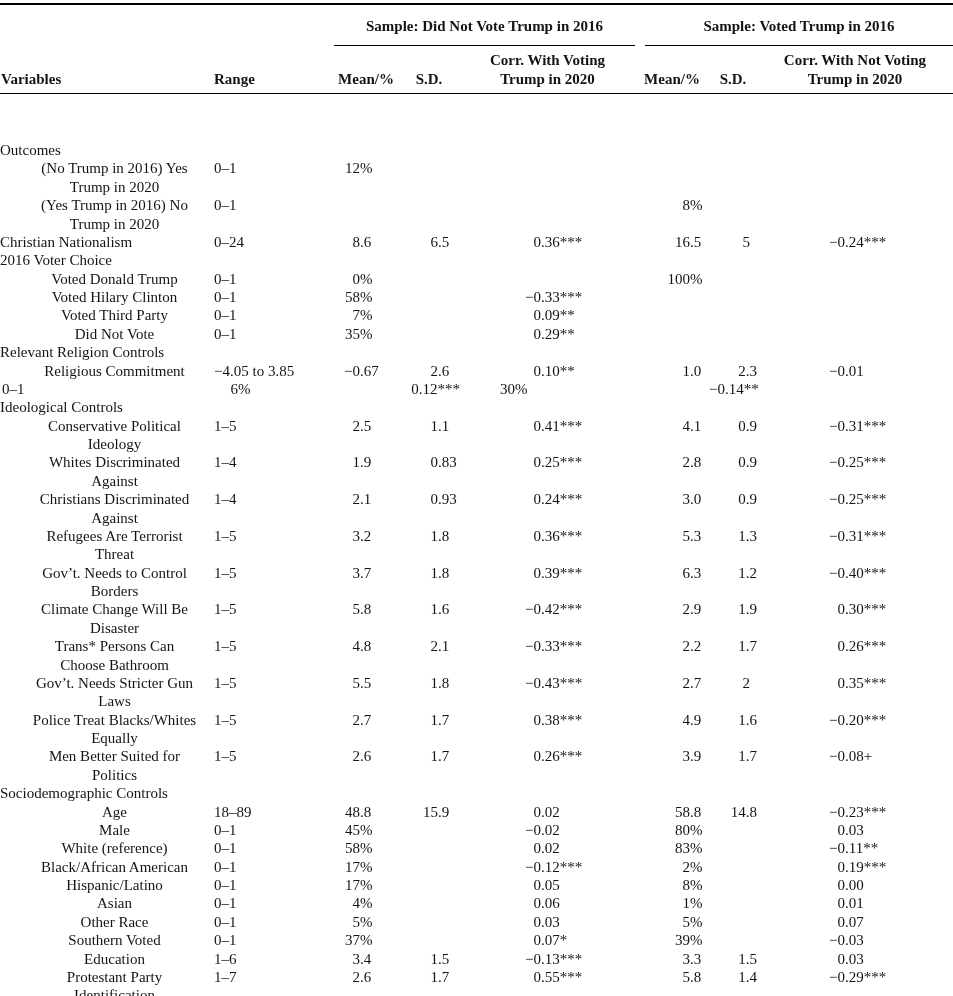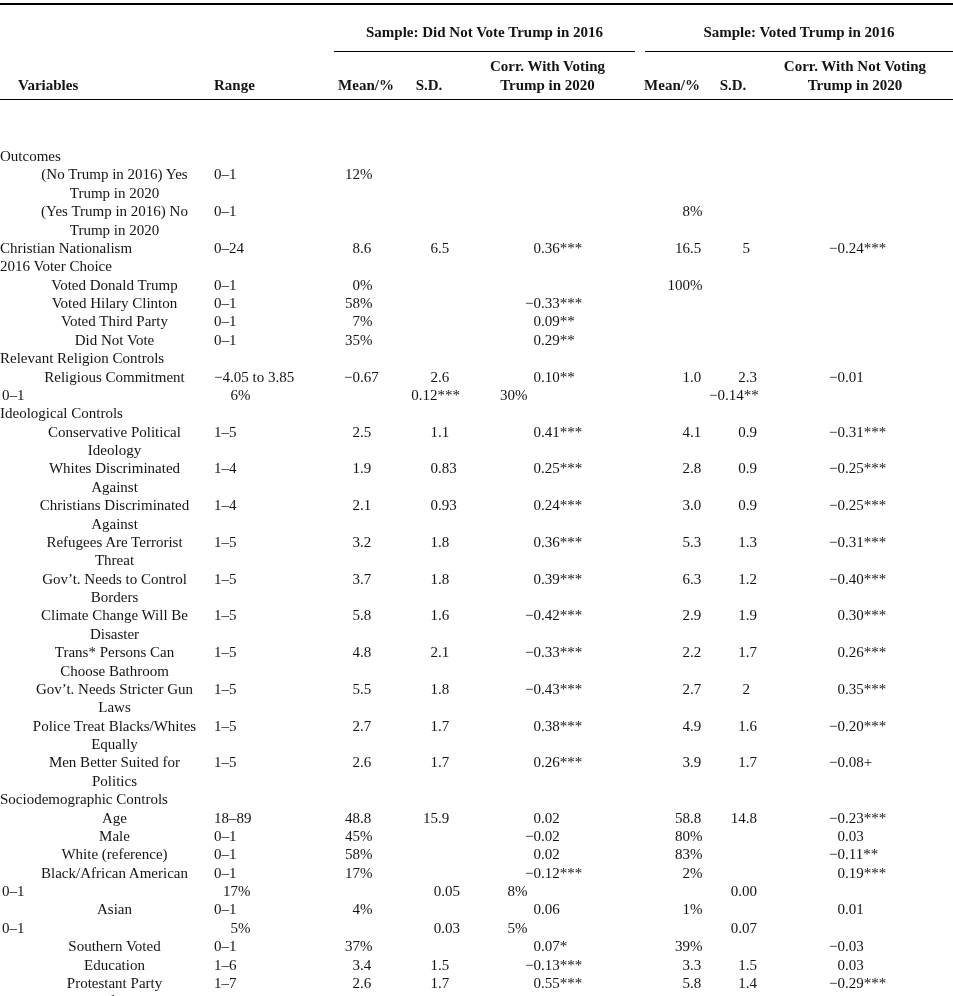--- a/index.html
+++ b/index.html
@@ -8,38 +8,38 @@
     font-family:"Liberation Serif", "DejaVu Serif", serif;
     font-size:15px; overflow:hidden; position:relative;
   }
   .rule { background:#000; }
   .top-rule { height:2px; margin-top:3px; }
   .bottom-rule { height:2px; margin-top:3px; }
 
   .spanner-row {
     display:grid;
     grid-template-columns:334px 301px 10px 308px;
-    margin-top:17px;
+    margin-top:11px;
   }
   .spanner {
     text-align:center; font-weight:bold; line-height:20px;
     padding-bottom:9px; border-bottom:1.5px solid #000;
   }
   .spanner1 { grid-column:2; }
   .spanner2 { grid-column:4; }
 
   .colhead-row {
     display:grid;
     grid-template-columns:212px 122px 64px 62px 175px 74px 48px 196px;
     align-items:end; font-weight:bold; line-height:19px;
     padding:5px 0 4px 0; border-bottom:1.5px solid #000;
   }
   .ch { text-align:center; }
   .ch.left { text-align:left; }
-  .ch-variables { padding-left:18px; }
+  .ch-variables { padding-left:1px; }
   .ch-range { padding-left:2px; }
 
   .tbody { padding-top:7px;margin-top:40px; }
   .row {
     display:grid;
     grid-template-columns:212px 122px 64px 62px 175px 74px 48px 196px;
     line-height:18.37px;
   }
   .cell { min-height:18.37px; }
   .label .lline { white-space:nowrap; }
@@ -423,20 +423,23 @@
         </div>
         <div class="cell range">0–1</div>
         <div class="cell num c3"><div class="ip">17</div><div class="rest">%</div></div>
         <div class="cell num c4"><div class="ip"></div><div class="rest"></div></div>
         <div class="cell num c5"><div class="ip">−0</div><div class="rest">.12***</div></div>
         <div class="cell num c6"><div class="ip">2</div><div class="rest">%</div></div>
         <div class="cell num c7"><div class="ip"></div><div class="rest"></div></div>
         <div class="cell num c8"><div class="ip">0</div><div class="rest">.19***</div></div>
       </div>
       <div class="row">
+        <div class="cell label indent">
+          <div class="lline">Hispanic/Latino</div>
+        </div>
         <div class="cell range">0–1</div>
         <div class="cell num c3"><div class="ip">17</div><div class="rest">%</div></div>
         <div class="cell num c4"><div class="ip"></div><div class="rest"></div></div>
         <div class="cell num c5"><div class="ip">0</div><div class="rest">.05</div></div>
         <div class="cell num c6"><div class="ip">8</div><div class="rest">%</div></div>
         <div class="cell num c7"><div class="ip"></div><div class="rest"></div></div>
         <div class="cell num c8"><div class="ip">0</div><div class="rest">.00</div></div>
       </div>
       <div class="row">
         <div class="cell label indent">
@@ -444,20 +447,23 @@
         </div>
         <div class="cell range">0–1</div>
         <div class="cell num c3"><div class="ip">4</div><div class="rest">%</div></div>
         <div class="cell num c4"><div class="ip"></div><div class="rest"></div></div>
         <div class="cell num c5"><div class="ip">0</div><div class="rest">.06</div></div>
         <div class="cell num c6"><div class="ip">1</div><div class="rest">%</div></div>
         <div class="cell num c7"><div class="ip"></div><div class="rest"></div></div>
         <div class="cell num c8"><div class="ip">0</div><div class="rest">.01</div></div>
       </div>
       <div class="row">
+        <div class="cell label indent">
+          <div class="lline">Other Race</div>
+        </div>
         <div class="cell range">0–1</div>
         <div class="cell num c3"><div class="ip">5</div><div class="rest">%</div></div>
         <div class="cell num c4"><div class="ip"></div><div class="rest"></div></div>
         <div class="cell num c5"><div class="ip">0</div><div class="rest">.03</div></div>
         <div class="cell num c6"><div class="ip">5</div><div class="rest">%</div></div>
         <div class="cell num c7"><div class="ip"></div><div class="rest"></div></div>
         <div class="cell num c8"><div class="ip">0</div><div class="rest">.07</div></div>
       </div>
       <div class="row">
         <div class="cell label indent">

